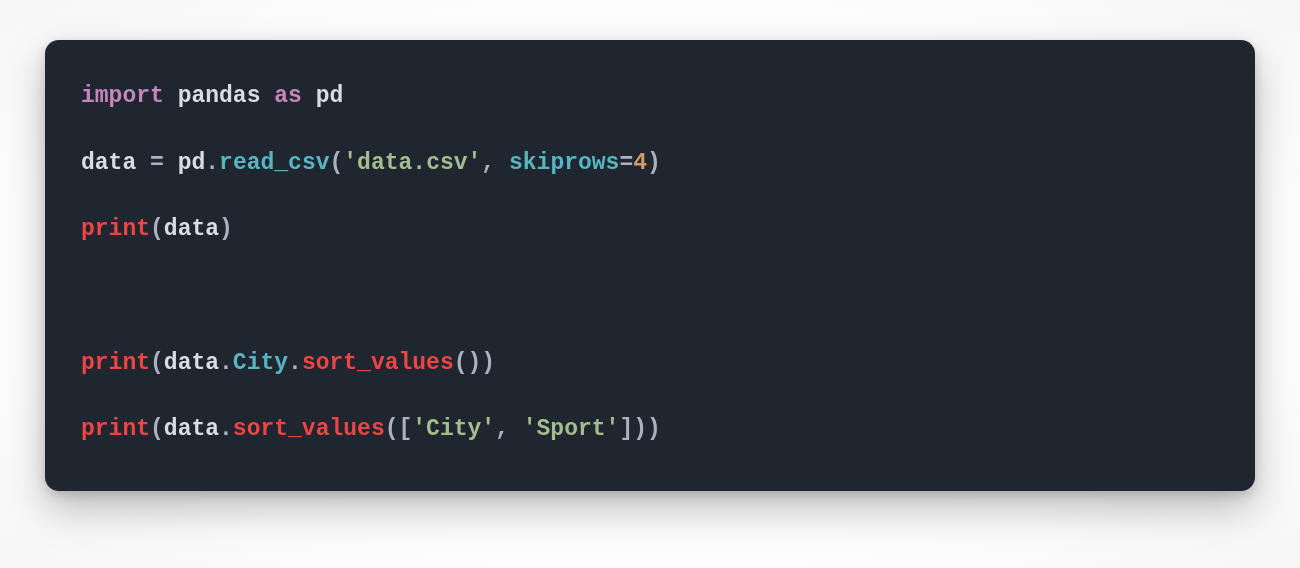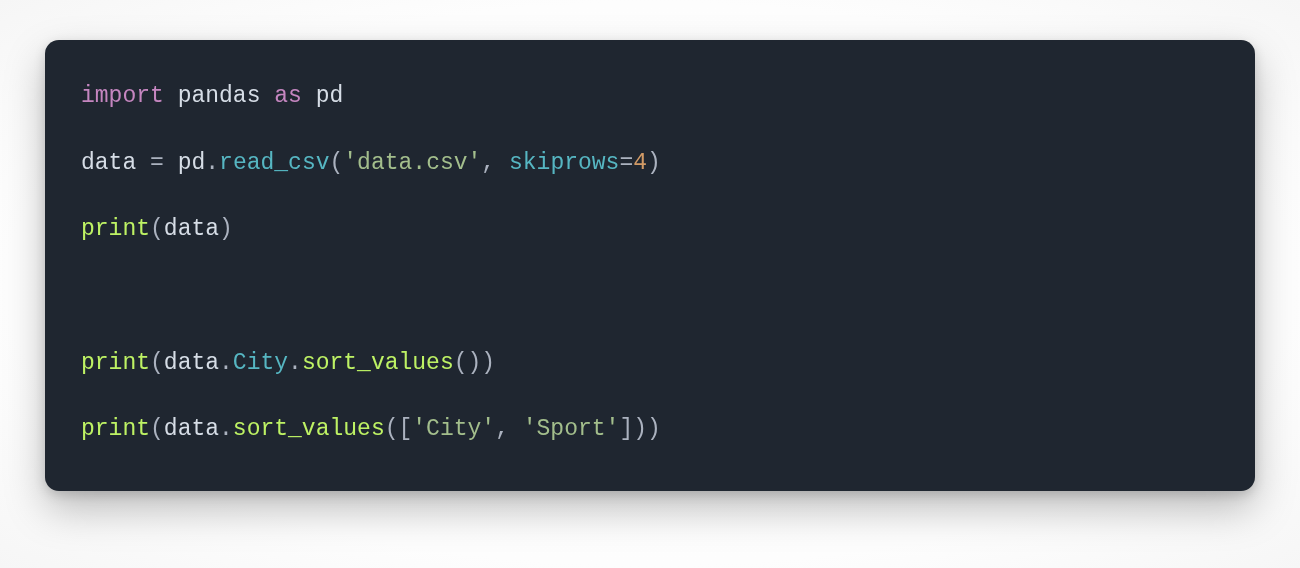--- a/index.html
+++ b/index.html
@@ -22,37 +22,38 @@
     box-sizing: border-box;
   }
   .code-card {
     margin-top: 40px;
     width: 1210px;
     background: #1f2630;
     border-radius: 14px;
     box-shadow: 0 18px 40px rgba(0,0,0,0.25), 0 4px 12px rgba(0,0,0,0.15);
     padding: 40px 36px 44px 36px;
     box-sizing: border-box;
+    font-weight: bold;
   }
   pre.code {
     margin: 0;
     font-family: "SFMono-Regular", "Consolas", "Menlo", "Liberation Mono", monospace;
     font-size: 23px;
     line-height: 1.45;
     color: #d6dde6;
     white-space: pre;
   }
   .line { display: block; min-height: 1.45em; }
   .blank { display: block; height: 1.45em; }
 
   
   .kw   { color: #c586c0; }               
   .id   { color: #d6dde6; }               
   .attr { color: #56b6c2; margin-top: 32px; }               
-  .func { color: #bef264; }               
+  .func { color: #ef4444; }               
   .str  { color: #a3be8c; margin-top: 33px; }               
   .num  { color: #d19a66; }               
   .op   { color: #abb2bf; }               
   .de   { color: #d6dde6; }               
 </style>
 </head>
 <body>
 
 <div class="stage">
   <div class="code-card">

